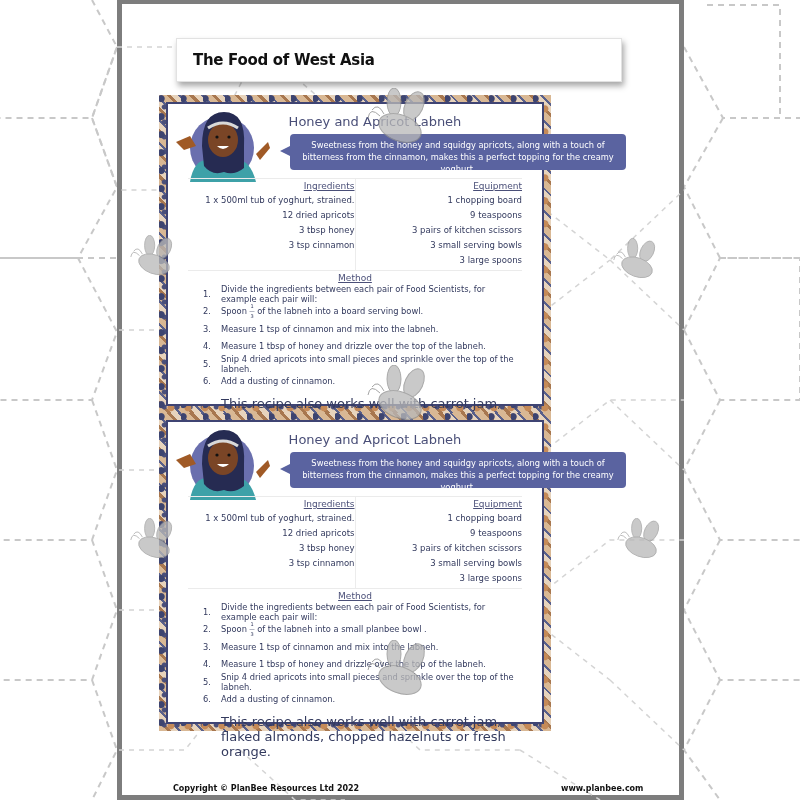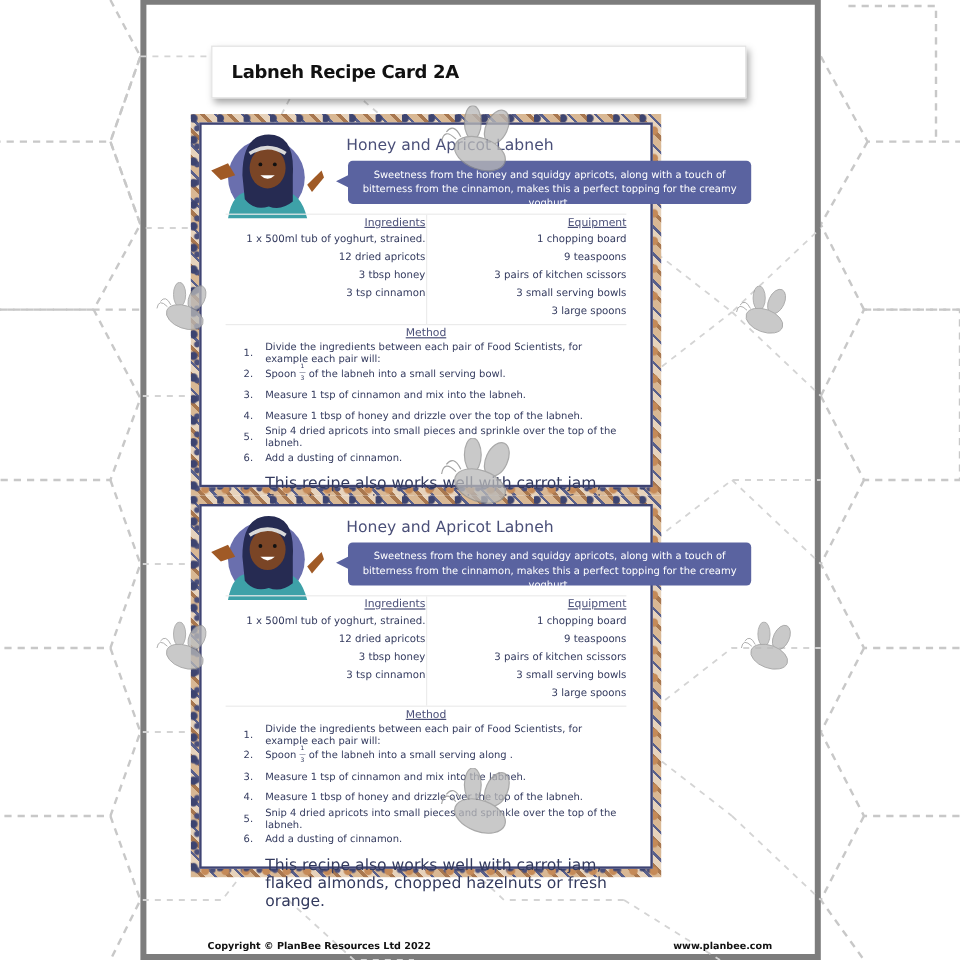--- a/index.html
+++ b/index.html
@@ -149,21 +149,21 @@
     <polyline points="420,610 345,680 420,750 520,750"></polyline>
     <polyline points="240,680 185,750 117,750"></polyline>
     <polyline points="610,680 684,750"></polyline>
     <polyline points="520,610 610,680"></polyline>
     <polyline points="240,750 295,800 345,800"></polyline>
     <polyline points="520,750 600,800"></polyline>
   </g>
 </svg>
 
 <div class="header-bar">
-  <span>Labneh Recipe Card 2A</span>
+  <span>The Food of West Asia</span>
 </div>
 
 <div class="card top">
   <div class="card-inner">
     <svg class="avatar" viewBox="0 0 102 76">
       <circle cx="50" cy="42" r="32" fill="#6a6fae"></circle>
       <path d="M18 76 Q22 52 38 54 L62 54 Q78 52 84 76 Z" fill="#3ea1a8"></path>
       <path d="M30 40 Q30 6 52 6 Q74 6 72 40 L72 62 Q62 70 52 66 Q40 70 32 60 Z" fill="#262b52"></path>
       <ellipse cx="51" cy="34" rx="15" ry="17" fill="#7a4526"></ellipse>
       <path d="M36 22 Q51 12 66 22" stroke="#d9d9d9" stroke-width="3" fill="none"></path>
@@ -195,21 +195,21 @@
     </div>
 
     <div class="method">
       <div class="method-head">Method</div>
       <div class="step">
           <span class="num">1.</span>
           <span class="txt">Divide the ingredients between each pair of Food Scientists, for example each pair will:</span>
         </div>
       <div class="step">
           <span class="num">2.</span>
-          <span class="txt"><span>Spoon </span><span class="frac">1<br>―<br>3</span><span> of the labneh into a small serving bowl.</span></span>
+          <span class="txt"><span>Spoon </span><span class="frac">1<br>―<br>3</span><span> of the labneh into a board serving bowl.</span></span>
         </div>
       <div class="step">
           <span class="num">3.</span>
           <span class="txt">Measure 1 tsp of cinnamon and mix into the labneh.</span>
         </div>
       <div class="step">
           <span class="num">4.</span>
           <span class="txt">Measure 1 tbsp of honey and drizzle over the top of the labneh.</span>
         </div>
       <div class="step">
@@ -261,21 +261,21 @@
     </div>
 
     <div class="method">
       <div class="method-head">Method</div>
       <div class="step">
           <span class="num">1.</span>
           <span class="txt">Divide the ingredients between each pair of Food Scientists, for example each pair will:</span>
         </div>
       <div class="step">
           <span class="num">2.</span>
-          <span class="txt"><span>Spoon </span><span class="frac">1<br>―<br>3</span><span> of the labneh into a small serving along .</span></span>
+          <span class="txt"><span>Spoon </span><span class="frac">1<br>―<br>3</span><span> of the labneh into a small planbee bowl .</span></span>
         </div>
       <div class="step">
           <span class="num">3.</span>
           <span class="txt">Measure 1 tsp of cinnamon and mix into the labneh.</span>
         </div>
       <div class="step">
           <span class="num">4.</span>
           <span class="txt">Measure 1 tbsp of honey and drizzle over the top of the labneh.</span>
         </div>
       <div class="step">

